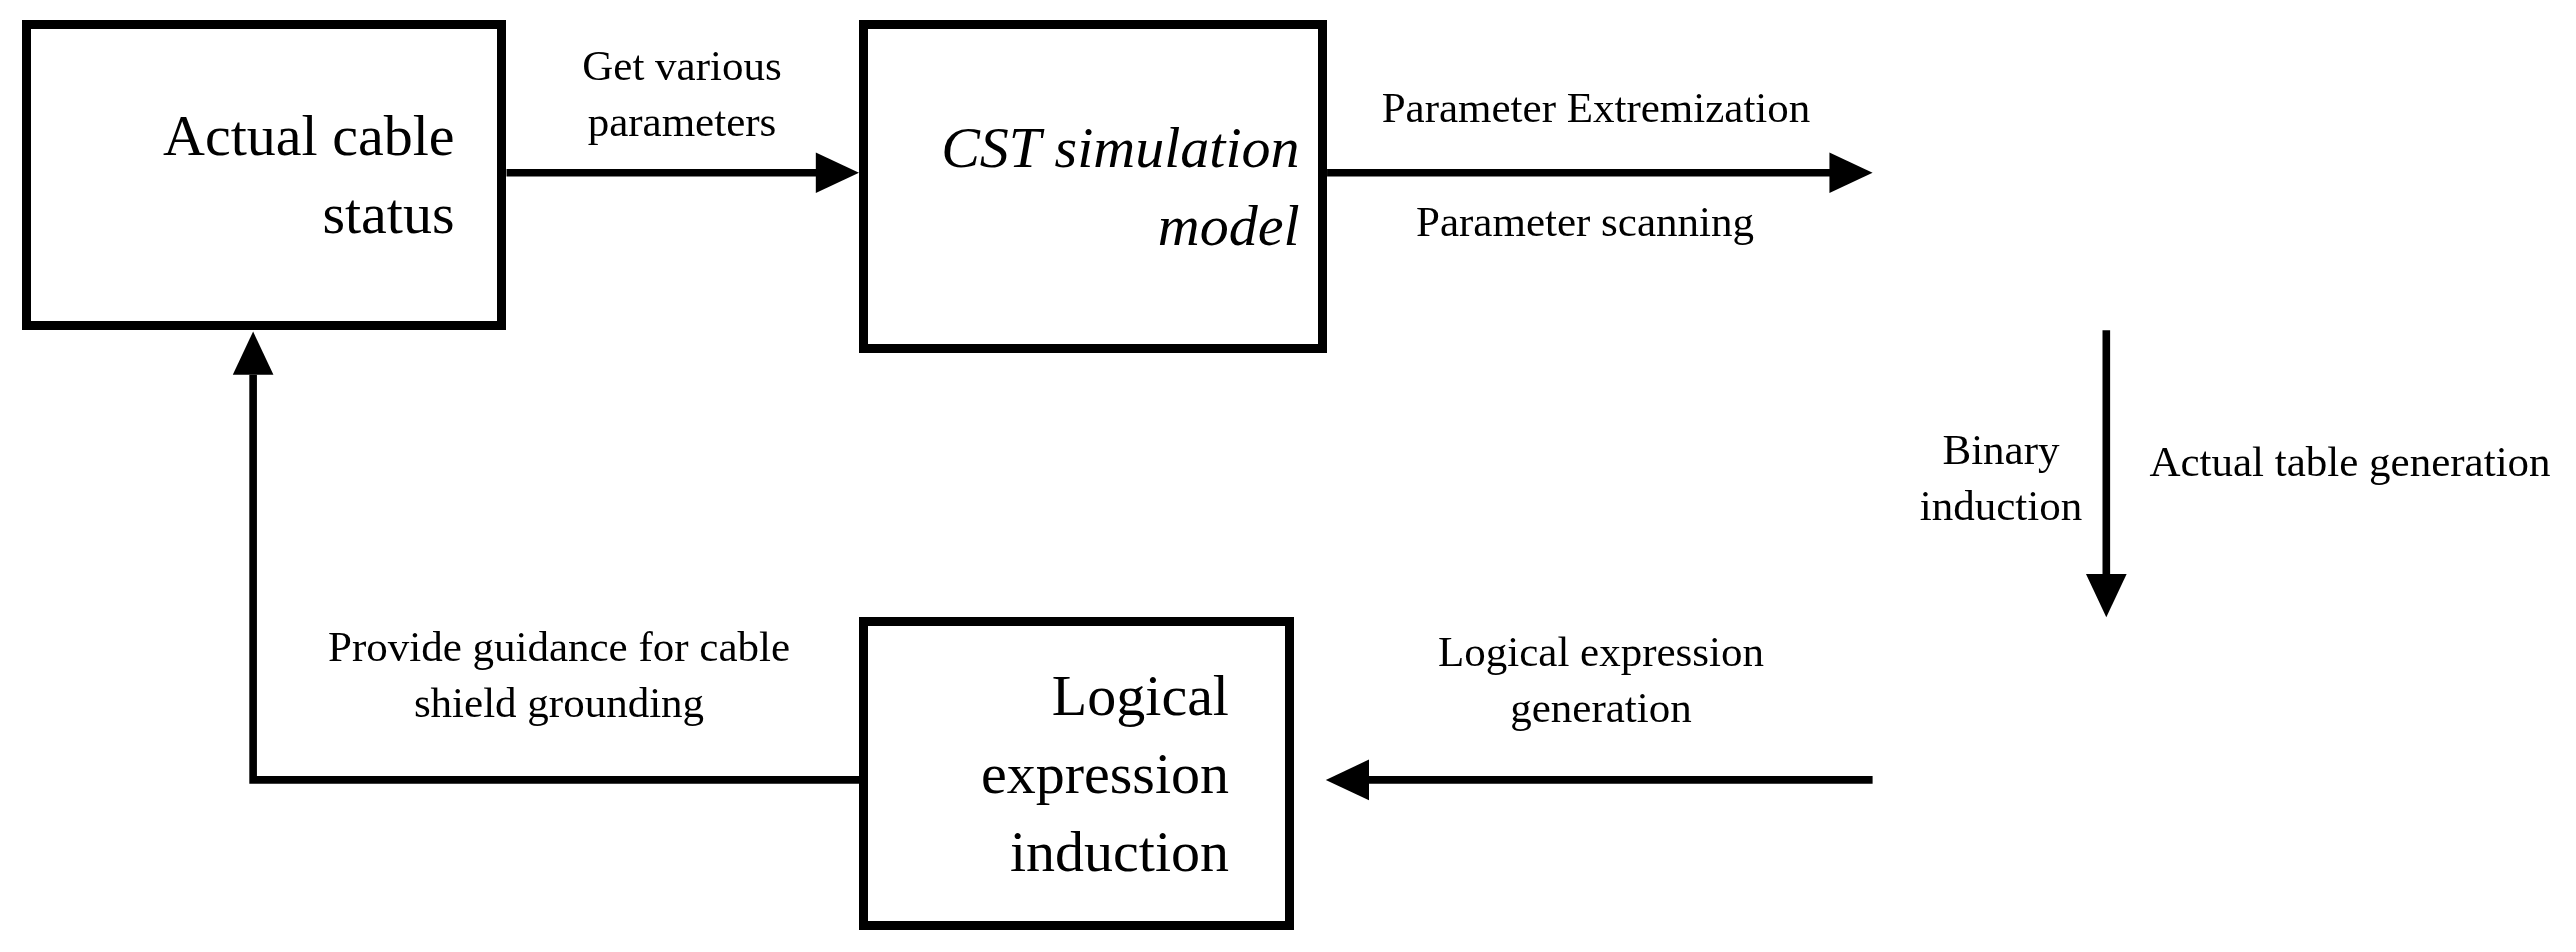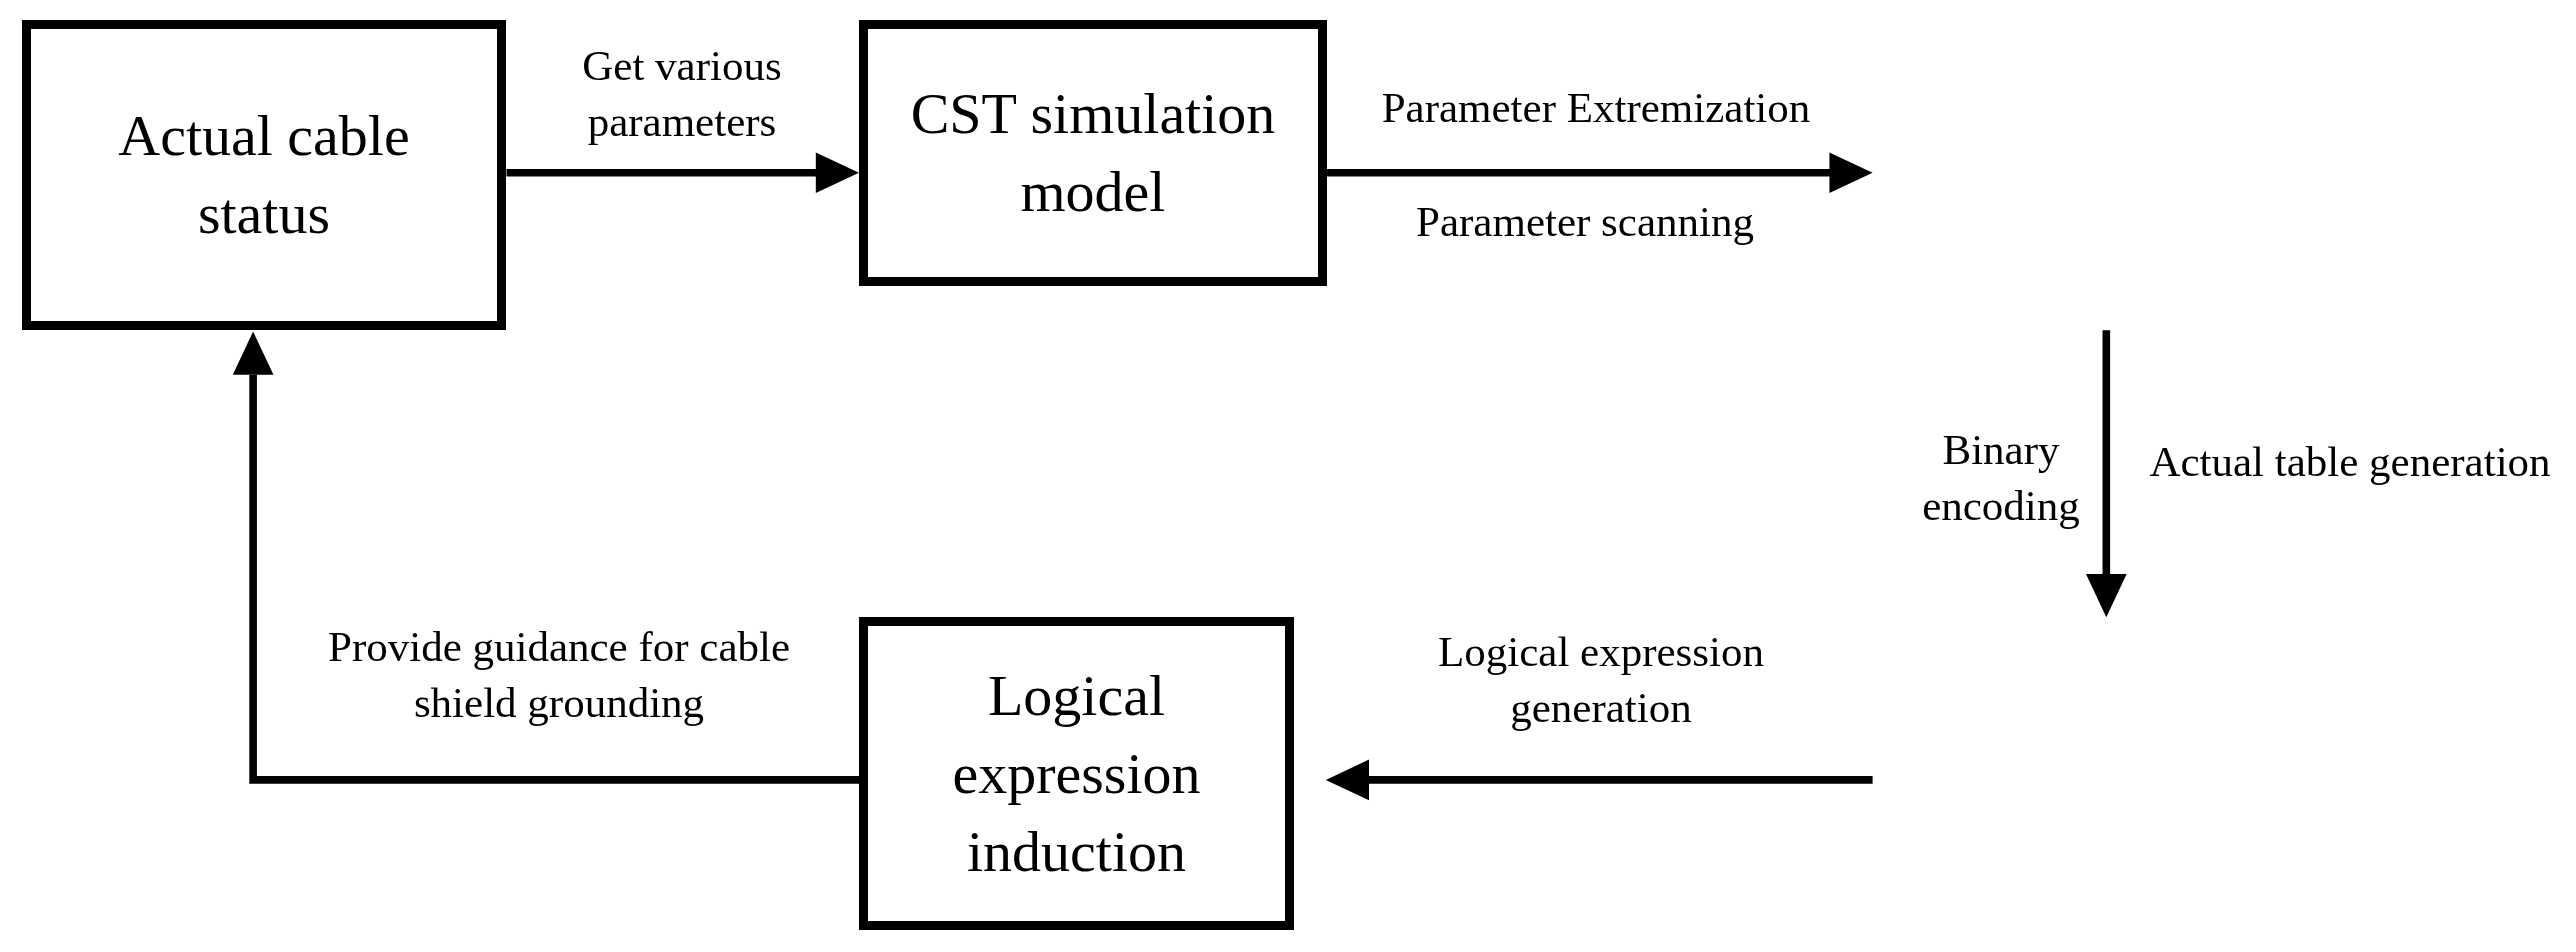--- a/index.html
+++ b/index.html
@@ -25,21 +25,21 @@
   .edge-layer polygon { fill: currentColor; stroke: none; }
   .node {
     position: absolute;
     box-sizing: border-box;
     border: 9px solid var(--ink);
     background: var(--bg);
     display: flex; align-items: center; justify-content: center;
   }
   .node-label {
     font-size: 58px; line-height: 78px;
-    text-align: center;
+    text-align: right;
     color: var(--ink);
   }
   .edge-label {
     position: absolute;
     transform: translate(-50%, -50%);
     font-size: 43px; line-height: 56px;
     text-align: center;
     color: var(--ink);
   }
   .one-line { white-space: nowrap; }
@@ -69,37 +69,37 @@
     <g>
       <path d="M 1352 1228 H 398 V 590"></path>
       <polygon points="398,522 366,590 430,590"></polygon>
     </g>
   </svg>
 
   <div class="node" style="left:22px; top:20.3px; width:484px; height:310px;">
     <div class="node-label" style="max-width:381px;">Actual cable status</div>
   </div>
 
-  <div class="node" style="left:859px; top:20.3px; width:468px; height:266px;">
+  <div class="node" style="left:859px; top:20.3px; width:468px; height:333px;font-style:italic;">
     <div class="node-label" style="max-width:413px;">CST simulation model</div>
   </div>
 
 
 
   <div class="node" style="left:859px; top:617px; width:435px; height:313px;">
     <div class="node-label" style="max-width:305px;">Logical expression induction</div>
   </div>
 
   <div class="edge-label" style="left:682px; top:94px; max-width:273px;">Get various parameters</div>
 
   <div class="edge-label one-line" style="left:1596px; top:108px;">Parameter Extremization</div>
 
   <div class="edge-label one-line" style="left:1585px; top:222px;">Parameter scanning</div>
 
-  <div class="edge-label" style="left:2001px; top:478px; max-width:210px;">Binary encoding</div>
+  <div class="edge-label" style="left:2001px; top:478px; max-width:210px;">Binary induction</div>
 
   <div class="edge-label one-line" style="left:2350px; top:462px;">Actual table generation</div>
 
   <div class="edge-label" style="left:1601px; top:680px; max-width:407px;">Logical expression generation</div>
 
   <div class="edge-label" style="left:559px; top:675px; max-width:496px;">Provide guidance for cable shield grounding</div>
 
 </div>
 
 

